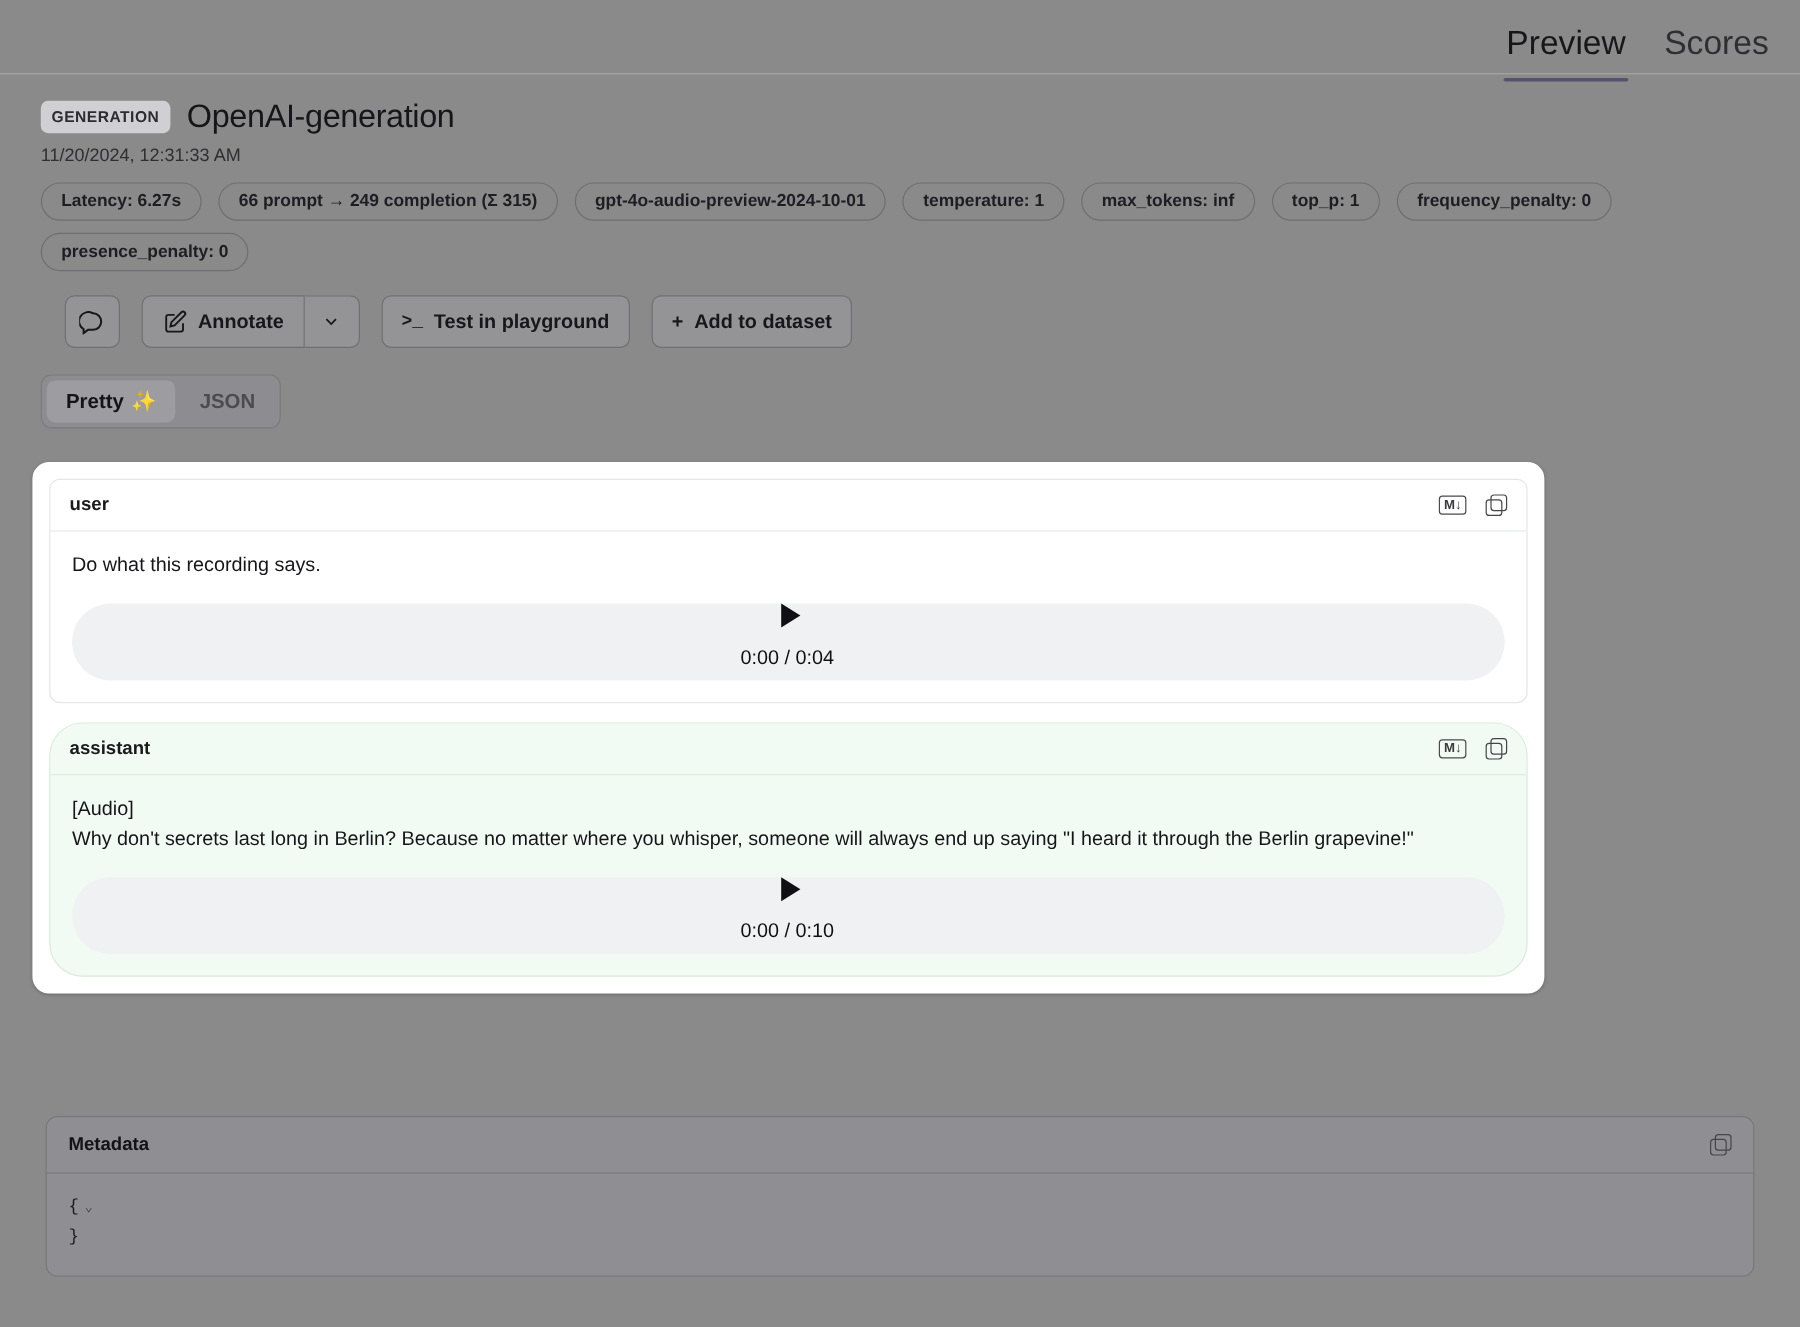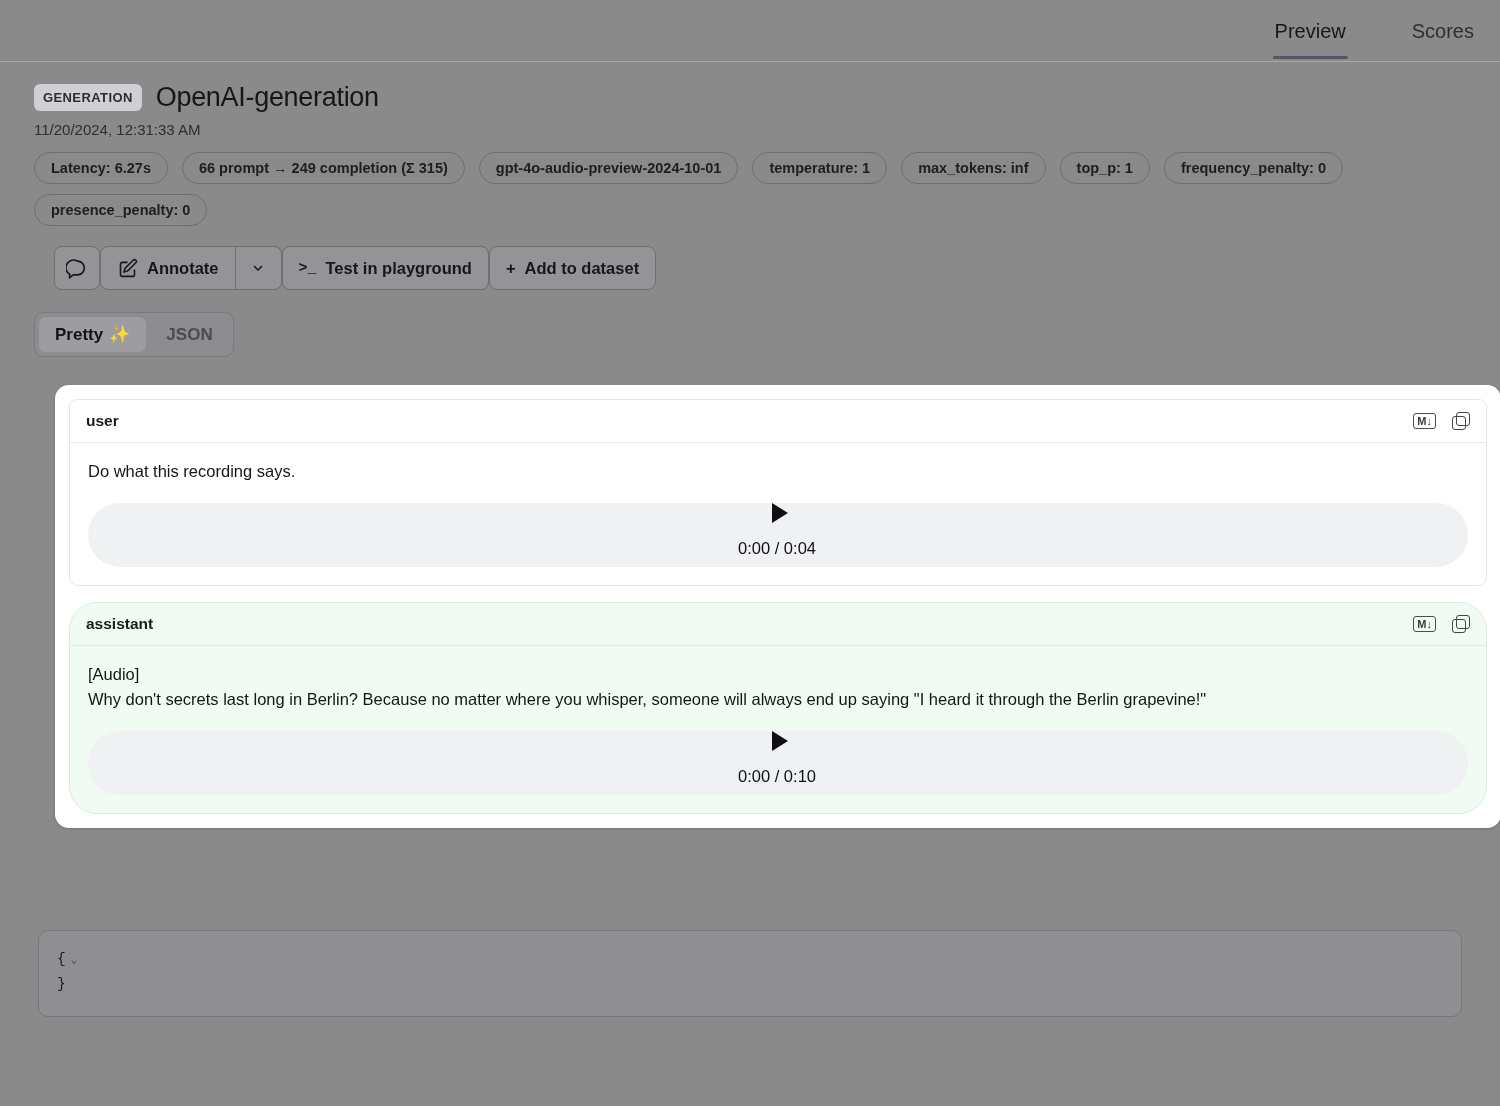--- a/index.html
+++ b/index.html
@@ -18,27 +18,26 @@
 
   
   .tabbar {
     position: absolute; top: 0; left: 0; right: 0;
     height: 62px;
     display: flex; justify-content: flex-end; align-items: flex-start;
     padding: 14px 24px 0 0;
     gap: 28px;
   }
   .tab {
-    font-size: 20px;
+    font-size: 28px;
     color: #2f2f33;
     padding: 6px 2px 16px 2px;
     position: relative;
     cursor: pointer;
     white-space: nowrap;
-    margin-left: 34px;
   }
   .tab.active { color: #17171a; font-weight: 400; }
   .tab.active::after {
     content: "";
     position: absolute;
     left: 0; right: 0; bottom: 0;
     height: 3px;
     background: #53536b;
     border-radius: 2px;
   }
@@ -87,21 +86,21 @@
     font-size: 14.5px;
     font-weight: 700;
     color: #1d1d22;
     background: transparent;
     white-space: nowrap;
   }
 
   
   .actions {
     margin-top: 20px;
-    display: flex; align-items: center;  padding-left: 20px;
+    display: flex; align-items: center; gap: 18px; padding-left: 20px;
   }
   .btn {
     display: flex; align-items: center; gap: 9px;
     background: #949497;
     border: 1px solid #6f6f74;
     border-radius: 8px;
     height: 44px;
     padding: 0 16px;
     font-size: 16.5px;
     font-weight: 600;
@@ -137,26 +136,25 @@
     color: #4b4b50;
     cursor: pointer;
     display: flex; align-items: center; gap: 6px;
   }
   .vt-item.active { background: #9d9da1; color: #141418; }
 
   
   .panel {
     position: absolute;
     left: 27px; top: 385px;
-    width: 1446px;
+    width: 1260px;
     background: #ffffff;
     border-radius: 14px;
     padding: 14px;
     box-shadow: 0 1px 3px rgba(0,0,0,0.18);
-    margin-left: 28px;
   }
   .msg {
     border: 1px solid #e3e5e8;
     border-radius: 9px;
     overflow: hidden;
   }
   .msg + .msg { margin-top: 16px; }
   .msg.assistant { border-color: #d7ecd9; background: #f2fbf3; border-radius: 28px; }
   .msg-head {
     display: flex; align-items: center; justify-content: space-between;
@@ -425,20 +423,24 @@
               <i></i>
               <i></i>
               <i></i>
             </span>
         </div>
       </div>
     </div>
   </div>
 
   <div class="metadata">
+    <div class="meta-head">
+      <span>Metadata</span>
+      <span class="copy-icon"></span>
+    </div>
     <div class="meta-body">
       <div>
         <span>{</span><span class="caret">⌄</span>
       </div>
       <div>}</div>
     </div>
   </div>
 
 </div>
 

